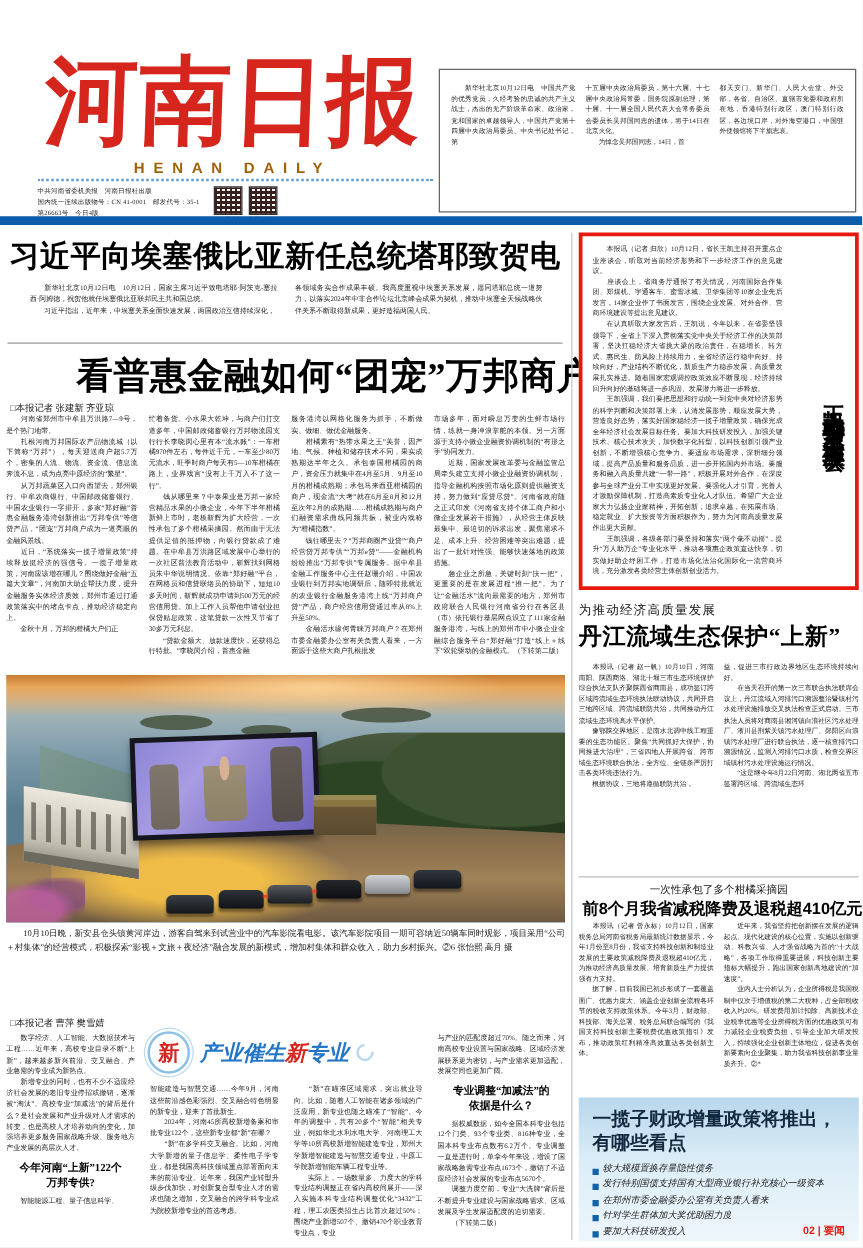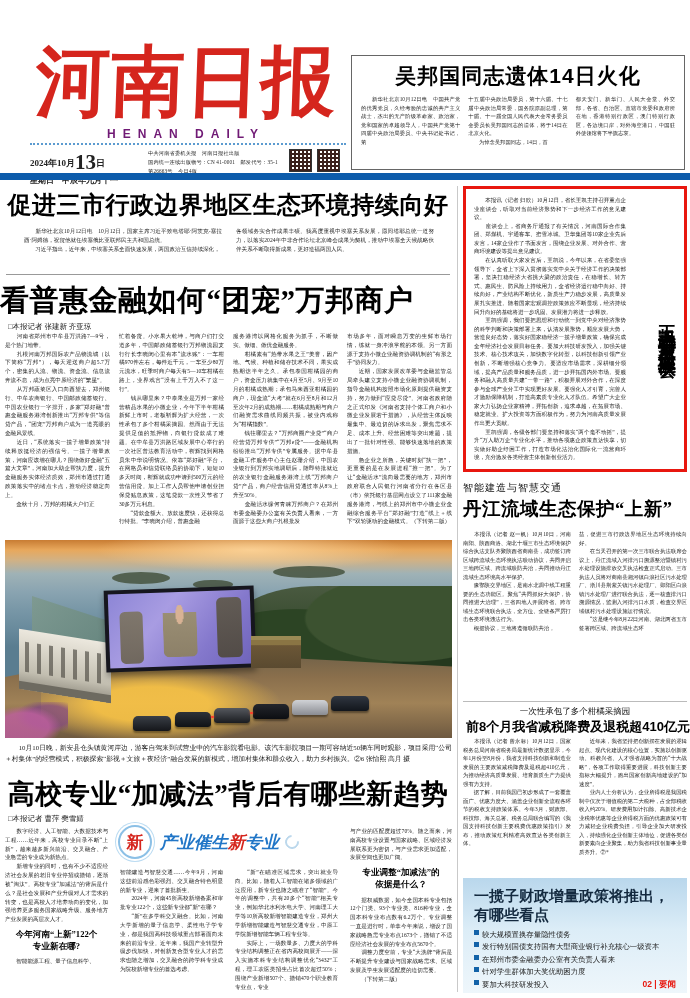--- a/index.html
+++ b/index.html
@@ -16,21 +16,21 @@
   
   .logo {
     left:30px; top:36px; width:312px; height:92px;
     font-size:74px; font-weight:900; color:#d5251d; line-height:92px;
     text-align:center; letter-spacing:1px;
     transform:skewX(-2deg) scaleY(1.04); transform-origin:center;
     font-family:"Liberation Serif",serif;
   }
   .logo-en {
     left:30px; top:127px; width:312px; text-align:center;
-    color:#701a75; font-size:12px; font-weight:bold; letter-spacing:7px;
+    color:#a16207; font-size:12px; font-weight:bold; letter-spacing:7px;
     font-family:"Liberation Sans",sans-serif;
   }
   .mast-row {
     left:30px; top:143px; width:316px; height:30px;
     border-top:2px dotted #5b9bd0; padding-top:4px;
     display:flex; align-items:flex-start;
   }
   .date-block { width:118px; line-height:1.25; }
   .date-l1 { font-size:9px; font-weight:bold; color:#222; white-space:nowrap; }
   .date-day { font-size:21px; font-weight:bold; vertical-align:-3px; letter-spacing:0; }
@@ -67,21 +67,21 @@
   .lead-h {
     left:0; top:189px; width:456px; text-align:center;
     font-size:24px; font-weight:900; font-family:"Liberation Sans",sans-serif;
     letter-spacing:0.5px; color:#000;
   }
   .lead-body { left:24px; top:227px; width:410px; height:44px; display:flex; gap:14px; overflow:hidden; }
   .lead-col { flex:1; font-size:5.6px; line-height:1.6; color:#222; }
   .hr1 { left:6px; top:274px; width:444px; border-top:1px solid #999; }
 
   .fin-h {
-    left:0; top:281px; width:536px; 
+    left:0; top:281px; width:536px; text-align:center;
     font-size:29px; font-weight:900; letter-spacing:0.5px; color:#000;
   }
   .fin-byline { left:8px; top:322px; font-size:7.5px; color:#222; }
   .fin-cols { left:5px; top:332px; width:447px; height:205px; display:flex; gap:9px; overflow:hidden; }
   .fin-col { flex:1; font-size:5.6px; line-height:1.58; color:#222; }
 
   
   .photo {
     left:5px; top:540px; width:447px; height:198px; overflow:hidden;
     background:linear-gradient(180deg,#c87c33 0%,#e8a85c 5%,#d2b183 10%,
@@ -178,69 +178,64 @@
     font-family:"Liberation Sans",sans-serif; color:#000; }
   .tax-cols { left:463px; top:737px; width:224px; height:134px; display:flex; gap:8px; overflow:hidden; }
   .tax-col { flex:1; font-size:5.4px; line-height:1.58; color:#222; }
 
   .teaser { left:463px; top:878px; width:224px; height:115px;
     background:linear-gradient(180deg,#b9d7ec 0%,#dcedf7 45%,#eef6fb 100%);
     padding:9px 11px 6px; }
   .teaser-title { font-size:15px; font-weight:900; line-height:1.25; color:#13293f;
     font-family:"Liberation Sans",sans-serif; }
   .teaser-list { margin-top:5px; position:relative; }
-  .t-row { display:flex; align-items:flex-start; margin-top:2.5px; }
+  .t-row { display:flex; align-items:flex-end; margin-top:2.5px;font-style:italic; }
   .t-sq { width:5px; height:5px; background:#1262a8; margin-right:3px; flex-shrink:0; }
   .t-txt { font-size:7.4px; color:#222; font-family:"Liberation Sans",sans-serif; white-space:nowrap; overflow:hidden; }
   .t-ref { position:absolute; right:0; bottom:-1px; font-size:8.5px; font-weight:bold; color:#e8170f;
     font-family:"Liberation Sans",sans-serif; }
 </style>
 </head>
 <body>
 
 <div id="page">
 
   <div class="abs logo">河南日报</div>
   <div class="abs logo-en">HENAN DAILY</div>
 
   <div class="abs mast-row">
-    <div class="date-block">
-      <div class="date-l1"><span>2024年10月</span><span class="date-day">13</span><span>日</span></div>
-      <div class="date-l2">星期日　甲辰年九月十一</div>
-    </div>
     <div class="pub-block">
       <div>中共河南省委机关报　河南日报社出版</div>
       <div>国内统一连续出版物号：CN 41-0001　邮发代号：35-1</div>
       <div>第26663号　今日4版</div>
     </div>
     <div class="qr-group">
       <div class="qr">
         <div class="qr-box"></div>
         <div class="qr-label">河南日报客户端</div>
       </div>
       <div class="qr">
         <div class="qr-box"></div>
         <div class="qr-label">顶端新闻</div>
       </div>
     </div>
   </div>
 
   <div class="abs obit">
-    <div class="obit-h">吴邦国同志遗体14日火化</div>
     <div class="obit-cols">
       <div class="obit-col just pre">　　新华社北京10月12日电　中国共产党的优秀党员，久经考验的忠诚的共产主义战士，杰出的无产阶级革命家、政治家，党和国家的卓越领导人，中国共产党第十四届中央政治局委员、中央书记处书记，第</div>
       <div class="obit-col just pre">十五届中央政治局委员，第十六届、十七届中央政治局常委，国务院原副总理，第十届、十一届全国人民代表大会常务委员会委员长吴邦国同志的遗体，将于14日在北京火化。
 　　为悼念吴邦国同志，14日，首</div>
       <div class="obit-col just pre">都天安门、新华门、人民大会堂、外交部，各省、自治区、直辖市党委和政府所在地，香港特别行政区，澳门特别行政区，各边境口岸，对外海空港口，中国驻外使领馆将下半旗志哀。</div>
     </div>
   </div>
 
   <div class="abs blue-bar"></div>
 
-  <div class="abs lead-h">促进三市行政边界地区生态环境持续向好</div>
+  <div class="abs lead-h">习近平向埃塞俄比亚新任总统塔耶致贺电</div>
   <div class="abs lead-body">
     <div class="lead-col just pre">　　新华社北京10月12日电　10月12日，国家主席习近平致电塔耶·阿茨克-塞拉西·阿姆德，祝贺他就任埃塞俄比亚联邦民主共和国总统。
 　　习近平指出，近年来，中埃塞关系全面快速发展，两国政治互信持续深化，</div>
     <div class="lead-col just pre">各领域务实合作成果丰硕。我高度重视中埃塞关系发展，愿同塔耶总统一道努力，以落实2024年中非合作论坛北京峰会成果为契机，推动中埃塞全天候战略伙伴关系不断取得新成果，更好造福两国人民。</div>
   </div>
   <div class="abs hr1"></div>
 
   <div class="abs fin-h">看普惠金融如何“团宠”万邦商户</div>
   <div class="abs fin-byline">□本报记者 张建新 齐亚琼</div>
   <div class="abs fin-cols">
@@ -285,34 +280,33 @@
     <div class="car" style="left:170px;top:172px;width:36px;background:linear-gradient(180deg,#2e3238,#101216);"></div>
     <div class="car" style="left:209px;top:168px;width:36px;background:linear-gradient(180deg,#55585e,#1a1c20);"></div>
     <div class="car" style="left:248px;top:164px;width:36px;background:linear-gradient(180deg,#24262c,#0c0e12);"></div>
     <div class="car" style="left:287px;top:160px;width:36px;background:linear-gradient(180deg,#d0d2d6,#8a8c92);"></div>
     <div class="car" style="left:326px;top:156px;width:38px;background:linear-gradient(180deg,#303640,#12161c);"></div>
     <div class="tail" style="left:206px;top:176px;"></div>
     <div class="tail" style="left:245px;top:172px;"></div>
   </div>
   <div class="abs caption just pre">　　10月10日晚，新安县仓头镇黄河岸边，游客自驾来到试营业中的汽车影院看电影。该汽车影院项目一期可容纳近50辆车同时观影，项目采用“公司＋村集体”的经营模式，积极探索“影视＋文旅＋夜经济”融合发展的新模式，增加村集体和群众收入，助力乡村振兴。②6 张怡熙 高月 摄</div>
 
-  <div class="abs edu-h">高校专业“加减法”背后有哪些新趋势</div>
   <div class="abs edu-byline">□本报记者 曹萍 樊雪婧</div>
   <div class="abs badge">
     <div class="badge-circle">
         <span>新</span>
       </div>
     <div class="badge-text"><span class="badge-blue">产业催生</span><span class="badge-red">新</span><span class="badge-blue">专业</span></div>
     <div class="badge-swirl"></div>
   </div>
   <div class="abs edu-col" style="left:5px;top:827px;width:103px;height:167px;">
     <div class="just pre">　　数字经济、人工智能、大数据技术与工程……近年来，高校专业目录不断“上新”，越来越多新兴前沿、交叉融合、产业急需的专业成为新热点。
 　　新增专业的同时，也有不少不适应经济社会发展的老旧专业停招或撤销，逐渐被“淘汰”。高校专业“加减法”的背后是什么？是社会发展和产业升级对人才需求的转变，也是高校人才培养动向的变化，加强培养更多服务国家战略升级、服务地方产业发展的高层次人才。</div>
     <div class="edu-sub pre">今年河南“上新”122个
-专业新在哪?</div>
+万邦专供?</div>
     <div class="just pre">　　智能能源工程、量子信息科学、</div>
   </div>
   <div class="abs edu-col just pre" style="left:120px;top:868px;width:103px;height:126px;">智能建造与智慧交通……今年9月，河南这些前沿感色彩强烈、交叉融合特色明显的新专业，迎来了首批新生。
 　　2024年，河南45所高校新增备案和审批专业122个，这些新专业都“新”在哪？
 　　“新”在多学科交叉融合。比如，河南大学新增的量子信息学、柔性电子学专业，都是我国高科技领域重点部署面向未来的前沿专业。近年来，我国产业转型升级步伐加快，对创新复合型专业人才的需求也随之增加，交叉融合的跨学科专业成为院校新增专业的首选考虑。</div>
   <div class="abs edu-col just pre" style="left:235px;top:868px;width:103px;height:126px;">　　“新”在瞄准区域需求，突出就业导向。比如，随着人工智能在诸多领域的广泛应用，新专业也随之瞄准了“智能”。今年的调整中，共有20多个“智能”相关专业，例如华北水利水电大学、河南理工大学等10所高校新增智能建造专业，郑州大学新增智能建造与智慧交通专业，中原工学院新增智能车辆工程专业等。
 　　实际上，一场数量多、力度大的学科专业结构调整正在省内高校间展开——深入实施本科专业结构调整优化“3432”工程，理工农医类招生占比首次超过50%；围绕产业新增507个、撤销470个职业教育专业点，专业</div>
   <div class="abs edu-col" style="left:350px;top:827px;width:102px;height:167px;">
     <div class="just pre">与产业的匹配度超过70%。随之而来，河南高校专业设置与国家战略、区域经济发展联系更为密切，与产业需求更加适配，发展空间也更加广阔。</div>
     <div class="edu-sub pre">专业调整“加减法”的
@@ -327,21 +321,21 @@
   <div class="abs redbox">
     <div class="wk-text just pre">　　本报讯（记者 归欣）10月12日，省长王凯主持召开重点企业座谈会，听取对当前经济形势和下一步经济工作的意见建议。
 　　座谈会上，省商务厅通报了有关情况，河南国际合作集团、郑煤机、宇通客车、蜜雪冰城、卫华集团等10家企业先后发言，14家企业作了书面发言，围绕企业发展、对外合作、营商环境建设等提出意见建议。
 　　在认真听取大家发言后，王凯说，今年以来，在省委坚强领导下，全省上下深入贯彻落实党中央关于经济工作的决策部署，坚决扛稳经济大省挑大梁的政治责任，在稳增长、转方式、惠民生、防风险上持续用力，全省经济运行稳中向好、持续向好，产业结构不断优化，新质生产力稳步发展，高质量发展扎实推进。随着国家宏观调控政策效应不断显现，经济持续回升向好的基础将进一步巩固、发展潜力将进一步释放。
 　　王凯强调，我们要把思想和行动统一到党中央对经济形势的科学判断和决策部署上来，认清发展形势，顺应发展大势，营造良好态势，落实好国家稳经济一揽子增量政策，确保完成全年经济社会发展目标任务。要加大科技研发投入，加强关键技术、核心技术攻关，加快数字化转型，以科技创新引领产业创新，不断增强核心竞争力。要适应市场需求，深耕细分领域，提高产品质量和服务品质，进一步开拓国内外市场。要服务和融入高质量共建“一带一路”，积极开展对外合作，在深度参与全球产业分工中实现更好发展。要强化人才引育，完善人才激励保障机制，打造高素质专业化人才队伍。希望广大企业家大力弘扬企业家精神，开拓创新，追求卓越，在拓展市场、稳定就业、扩大投资等方面积极作为，努力为河南高质量发展作出更大贡献。
 　　王凯强调，各级各部门要坚持和落实“两个毫不动摇”，提升“万人助万企”专业化水平，推动各项惠企政策直达快享，切实做好助企纾困工作，打造市场化法治化国际化一流营商环境，充分激发各类经营主体创新创业活力。
 　　张敏、宋争辉参加座谈会。②6</div>
     <div class="wk-vh">王凯主持召开重点企业座谈会</div>
   </div>
 
-  <div class="abs dj-kicker">智能建造与智慧交通</div>
+  <div class="abs dj-kicker">为推动经济高质量发展</div>
   <div class="abs dj-h">丹江流域生态保护“上新”</div>
   <div class="abs dj-cols">
     <div class="dj-col just pre">　　本报讯（记者 赵一帆）10月10日，河南南阳、陕西商洛、湖北十堰三市生态环境保护综合执法支队齐聚陕西省商南县，成功签订跨区域跨流域生态环境执法联动协议，共同开启三地跨区域、跨流域联防共治，共同推动丹江流域生态环境高水平保护。
 　　豫鄂陕交界地区，是南水北调中线工程重要的生态功能区。聚焦“共同抓好大保护，协同推进大治理”，三省四地人开展跨省、跨市域生态环境联合执法，全方位、全链条严厉打击各类环境违法行为。
 　　根据协议，三地将遵循联防共治，</div>
     <div class="dj-col just pre">益，促进三市行政边界地区生态环境持续向好。
 　　在当天召开的第一次三市联合执法联席会议上，丹江流域入河排污口溯源整治暨镇村污水处理设施排放交叉执法检查正式启动。三市执法人员将对商南县湘河镇白浪社区污水处理厂、淅川县荆紫关镇污水处理厂、郧阳区白浪镇污水处理厂进行联合执法，逐一核查排污口溯源情况，监测入河排污口水质，检查交界区域镇村污水处理设施运行情况。
 　　“这是继今年8月22日河南、湖北两省五市签署跨区域、跨流域生态环</div>
   </div>
 

